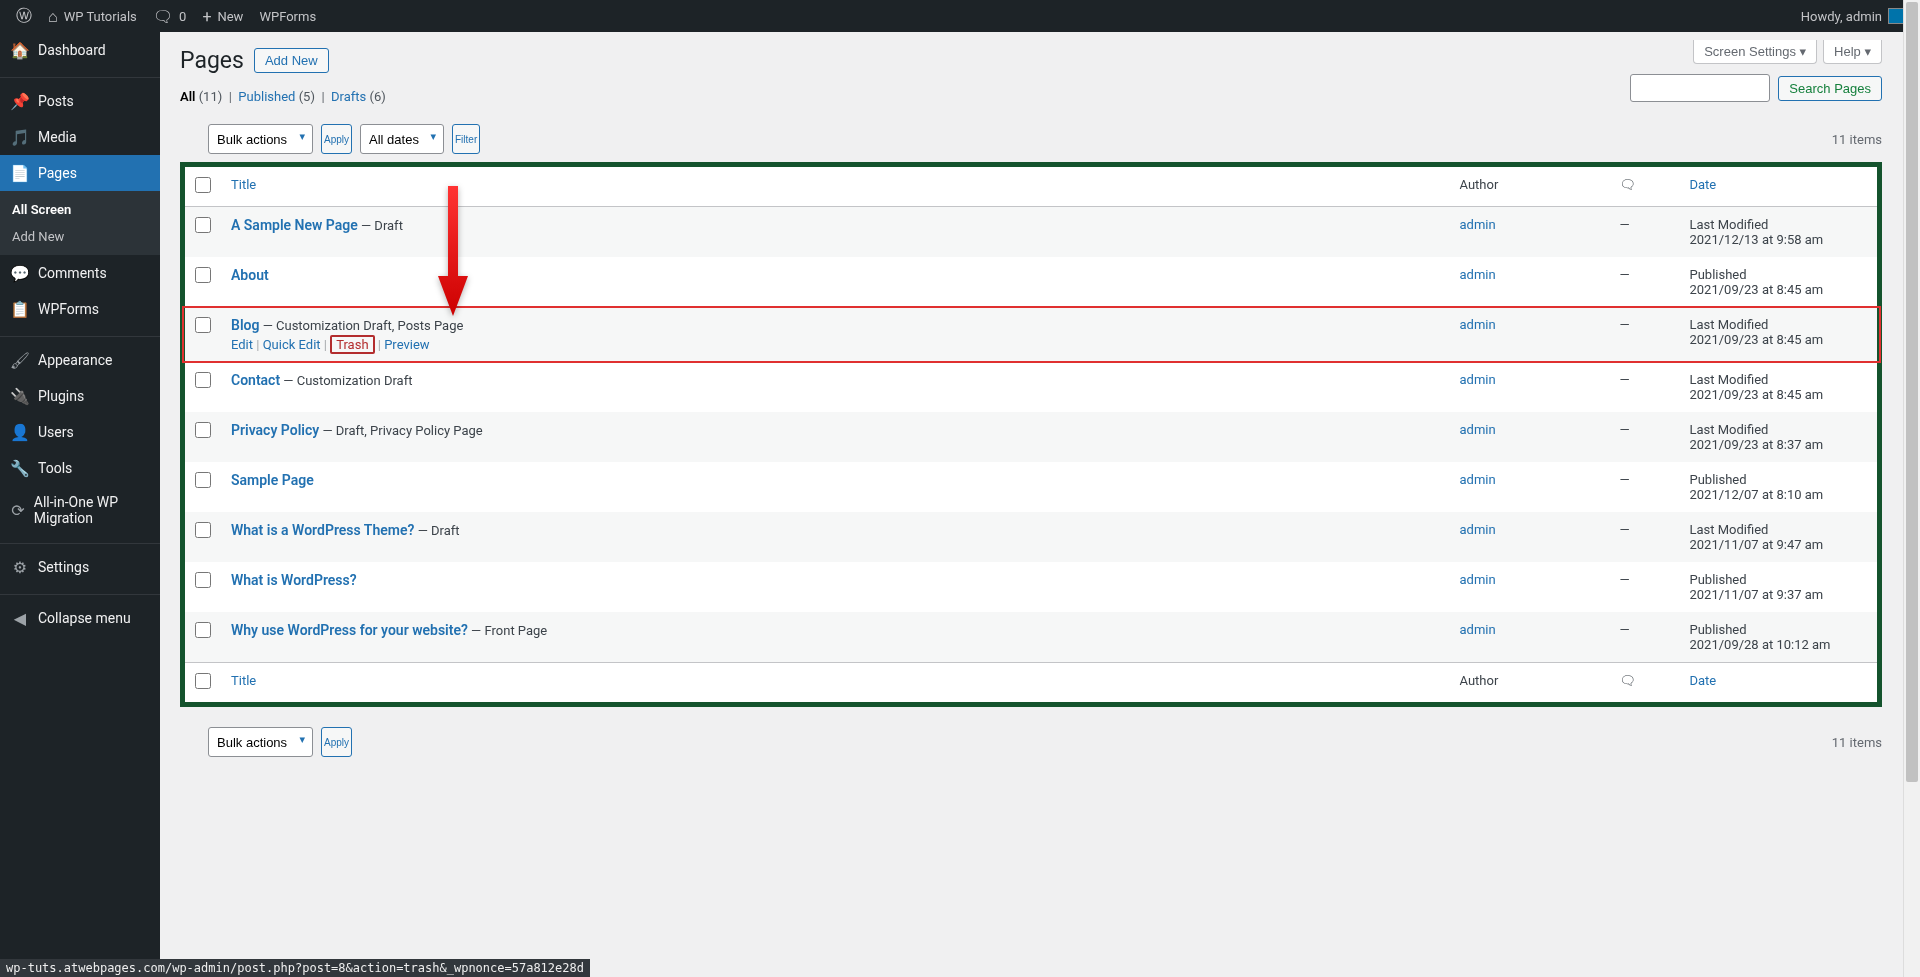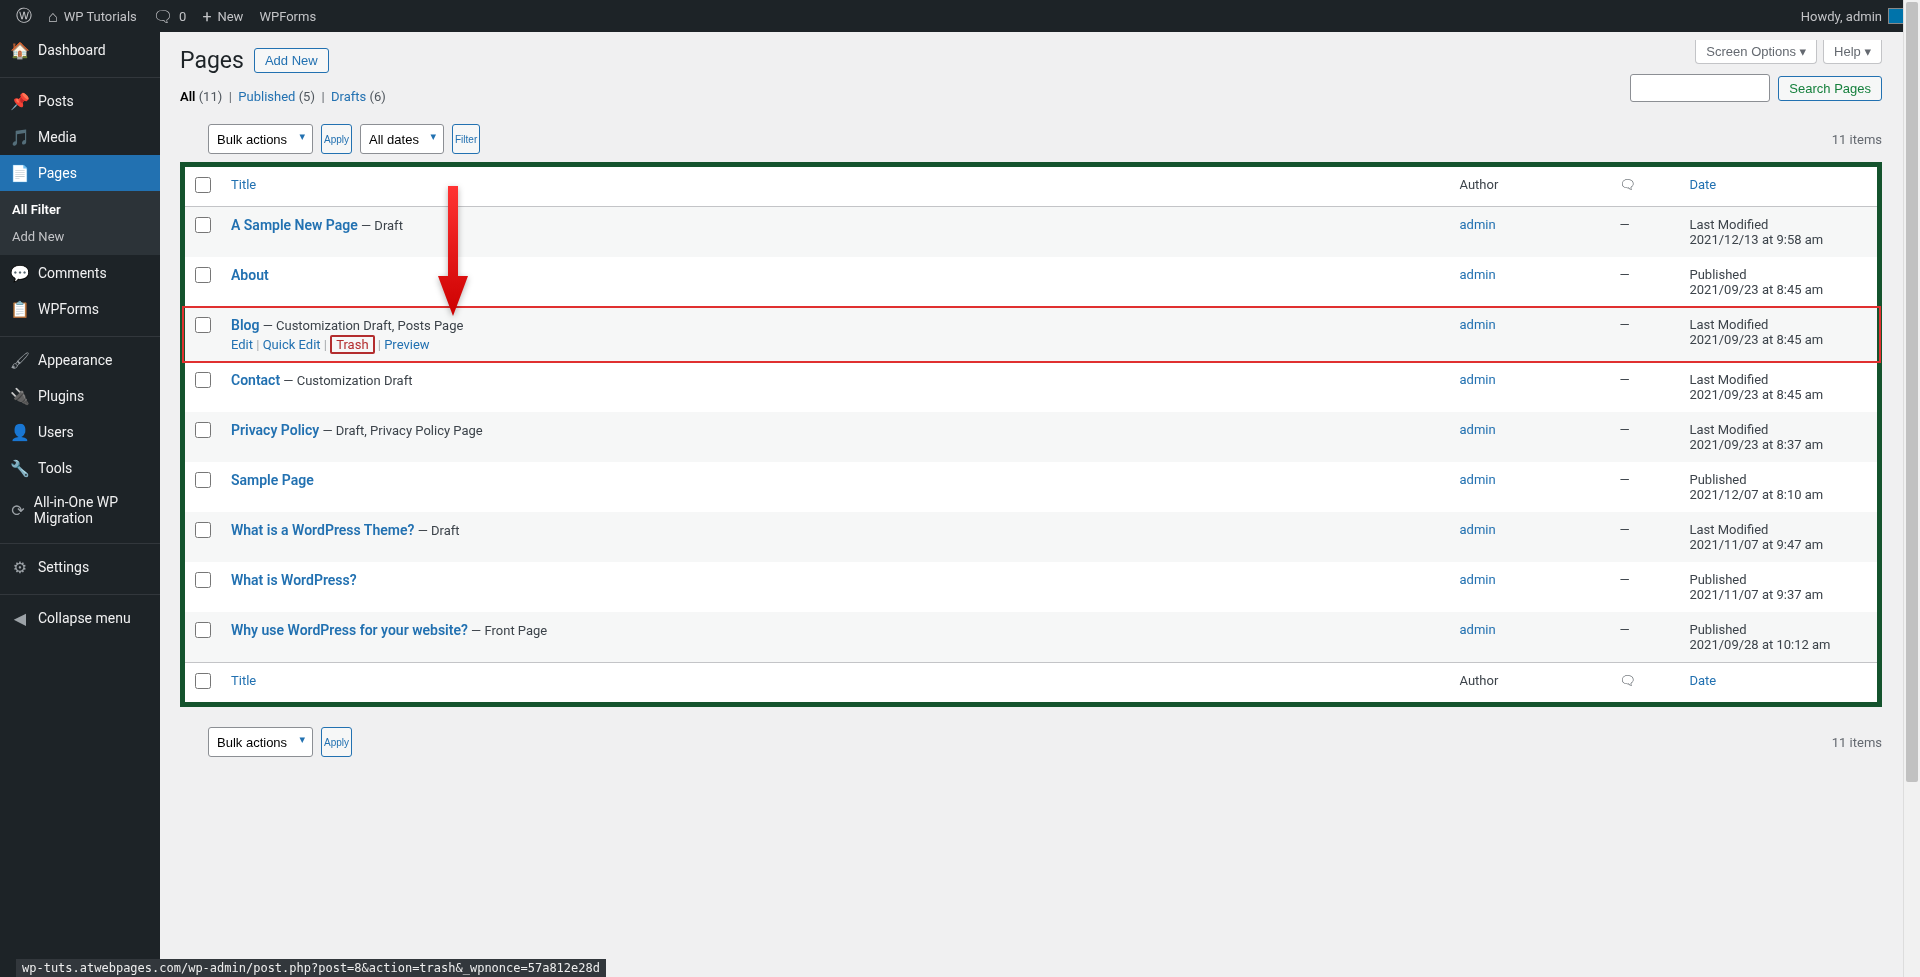--- a/index.html
+++ b/index.html
@@ -66,21 +66,21 @@
 .row-actions{ color:#a7aaad; font-size:13px; margin-top:4px;}
 .row-actions a{ color:#2271b1; text-decoration:none;}
 .row-actions a.trash{ color:#b32d2e;}
 .trash-highlight{ border:2px solid #b32d2e; padding:0px 4px; border-radius:2px;}
 input[type=checkbox]{ width:16px; height:16px; border:1px solid #8c8f94; border-radius:3px; cursor:pointer;}
 
 .highlight-row{ outline:2px solid #e03030; outline-offset:-1px; }
 
 .comment-icon{ color:#3c434a;}
 
-.status-url{ position:fixed; bottom:0; left:16px; background:#32373c; color:#eee; font-size:12px; padding:2px 6px; font-family:monospace;}
+.status-url{ position:fixed; bottom:0; left:0; background:#32373c; color:#eee; font-size:12px; padding:2px 6px; font-family:monospace;}
 
 
 .arrow{ position:absolute; left:278px; top:154px; pointer-events:none; z-index:5;}
 .arrow svg{ filter:drop-shadow(0 2px 3px rgba(0,0,0,0.3));}
 
 
 .sb-track{ position:fixed; right:0; top:0; bottom:0; width:17px; background:#f1f1f1; border-left:1px solid #ddd;}
 .sb-thumb{ position:absolute; left:2px; right:2px; top:2px; height:780px; background:#c1c1c1; border-radius:2px;}
 </style>
 </head>
@@ -127,21 +127,21 @@
     </div>
   <div class="sidebar-item">
       <span class="dashicon">🎵</span>
       <span>Media</span>
     </div>
   <div class="sidebar-item current">
       <span class="dashicon">📄</span>
       <span>Pages</span>
     </div>
   <div class="sidebar-sub">
-    <div class="sidebar-sub-item current">All Filter</div>
+    <div class="sidebar-sub-item current">All Screen</div>
     <div class="sidebar-sub-item">Add New</div>
   </div>
   <div class="sidebar-item">
       <span class="dashicon">💬</span>
       <span>Comments</span>
     </div>
   <div class="sidebar-item">
       <span class="dashicon">📋</span>
       <span>WPForms</span>
     </div>
@@ -174,21 +174,21 @@
   <div class="sidebar-sep"></div>
   <div class="sidebar-item">
       <span class="dashicon">◀</span>
       <span>Collapse menu</span>
     </div>
 </div>
 
 <div class="main">
 
   <div class="screen-meta">
-    <button class="screen-meta-btn"><span>Screen Options</span> ▾</button>
+    <button class="screen-meta-btn"><span>Screen Settings</span> ▾</button>
     <button class="screen-meta-btn"><span>Help</span> ▾</button>
   </div>
 
   <div class="page-header">
     <h1 class="page-title">Pages</h1>
     <button class="add-new-btn">Add New</button>
   </div>
 
   <div class="subsubsub">
     <a class="current"><span>All</span></a> <span class="count">(11)</span> &nbsp;|&nbsp;

